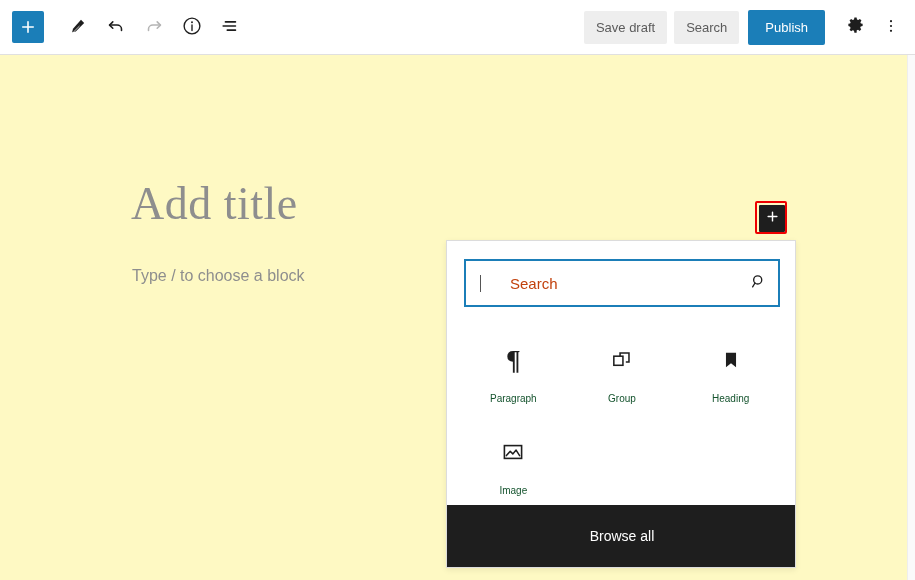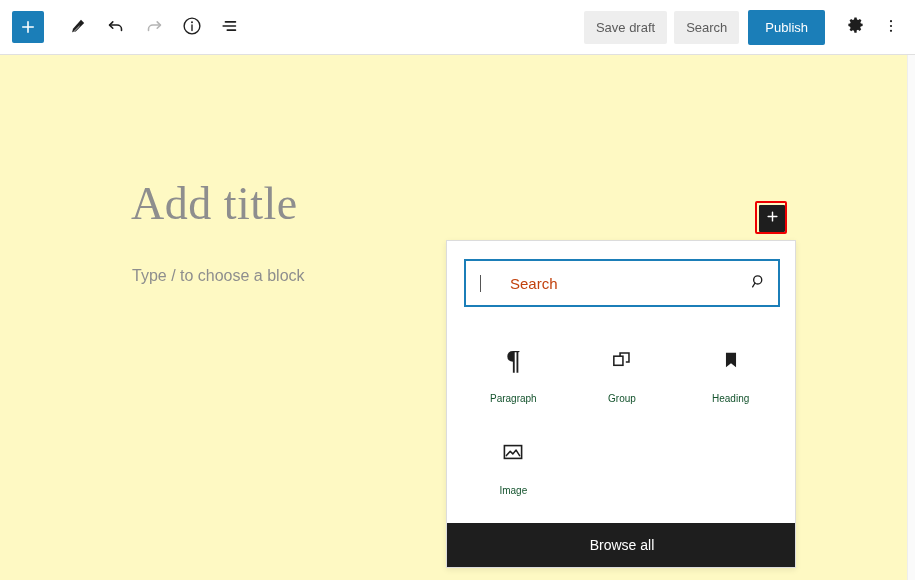--- a/index.html
+++ b/index.html
@@ -267,21 +267,21 @@
     font-size: 10px;
     color: #14532d;
     line-height: 1;
   }
 
   .browse-all {
     position: absolute;
     left: 0;
     bottom: 0;
     width: 350px;
-    height: 44px;
+    height: 62px;
     background: #1e1e1e;
     color: #ffffff;
     display: flex;
     align-items: center;
     justify-content: center;
     font-family: "Liberation Sans", sans-serif;
     font-size: 14px;
     cursor: pointer;
     border: none;
   }

